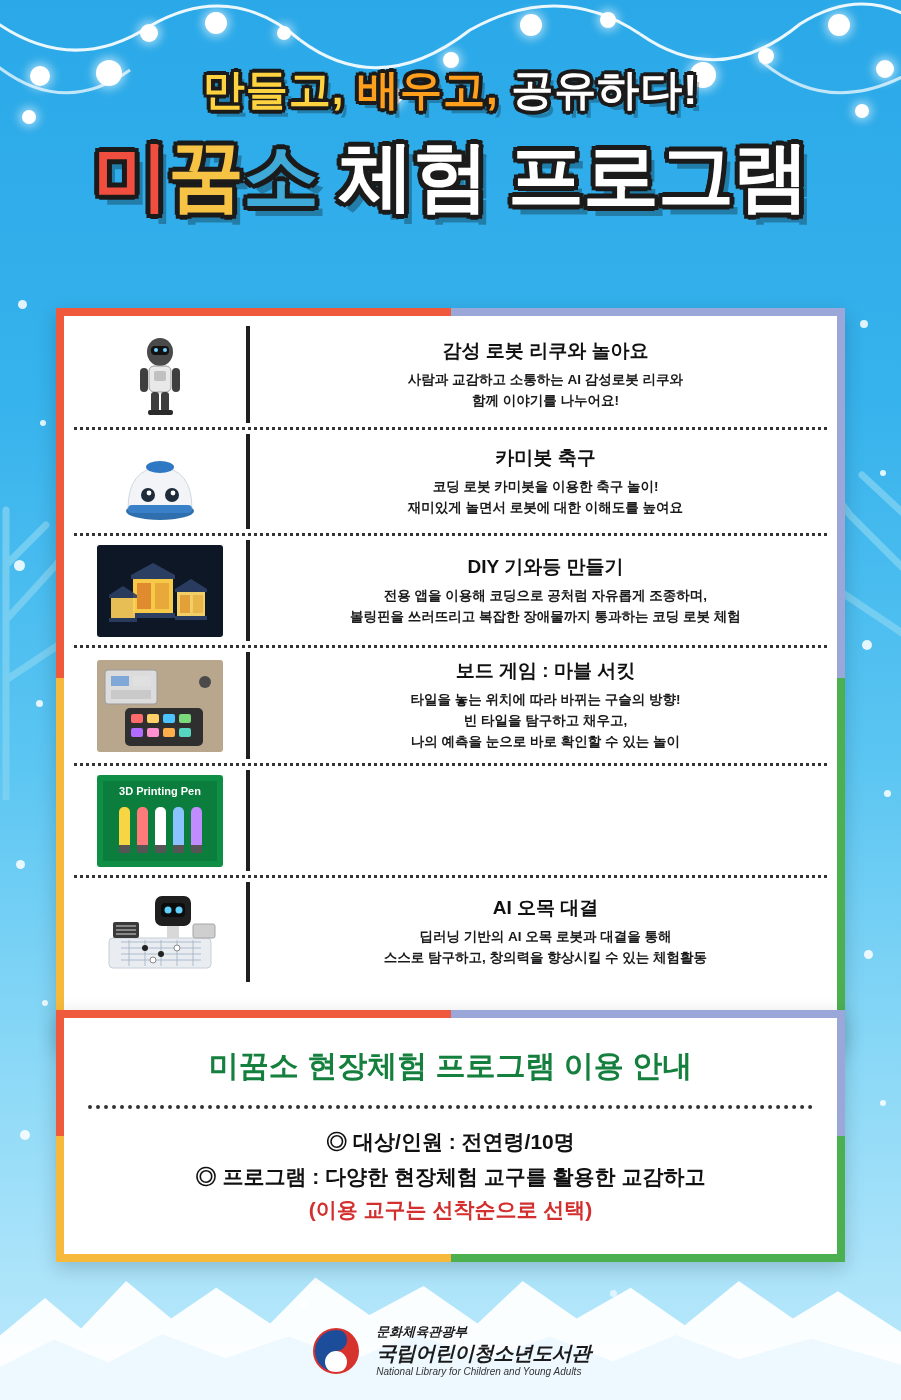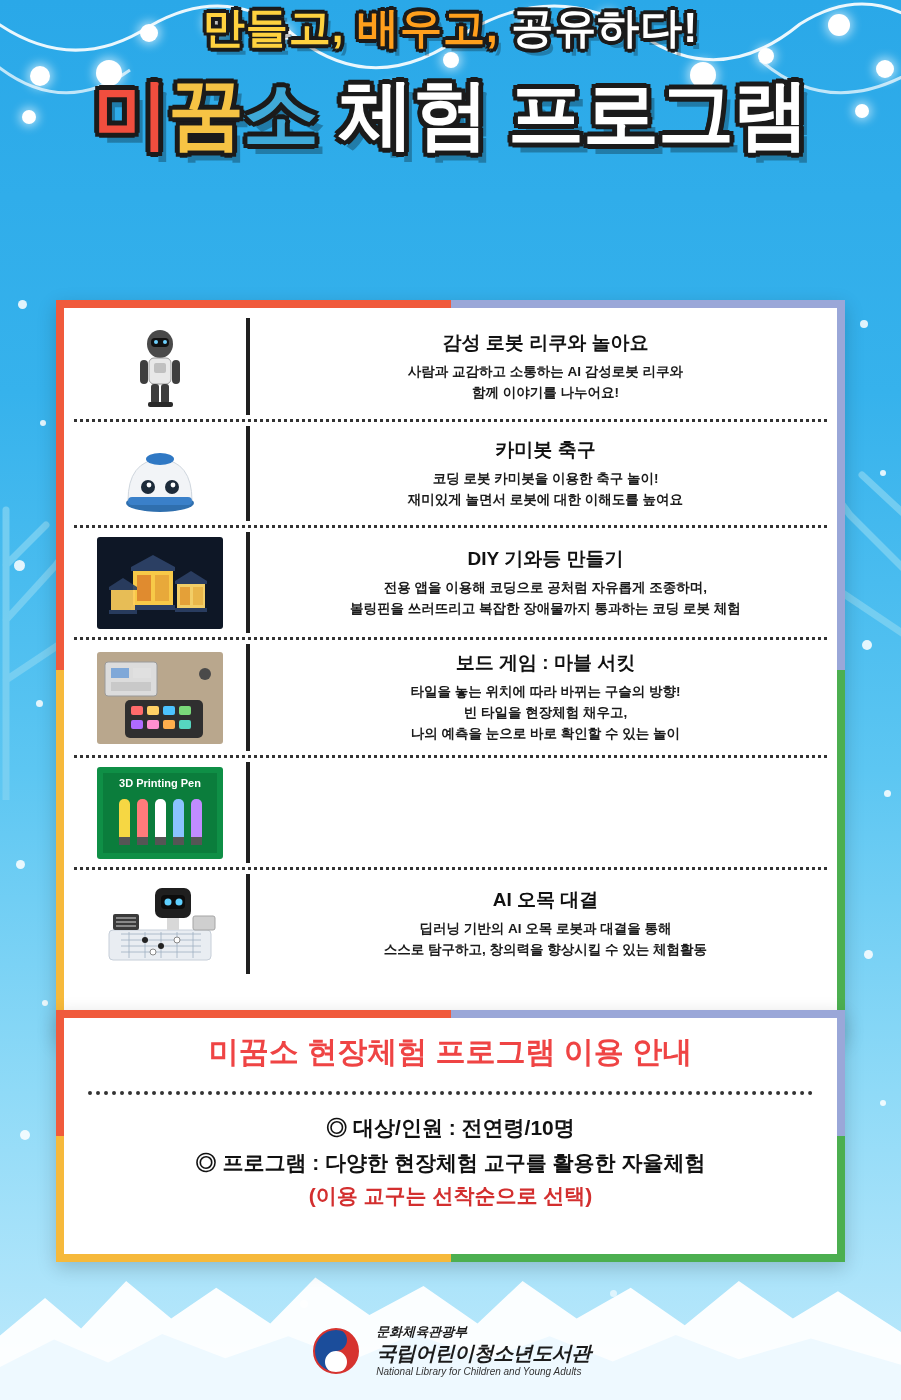--- a/index.html
+++ b/index.html
@@ -28,21 +28,21 @@
   }
   .snow-bottom2 {
     position: absolute; left: 0; right: 0; bottom: 0; height: 110px;
     background: #eef9ff;
     clip-path: polygon(0% 70%, 6% 45%, 12% 66%, 18% 40%, 25% 62%, 32% 42%, 39% 64%, 46% 40%, 54% 63%, 61% 42%, 68% 65%, 75% 41%, 82% 63%, 90% 44%, 100% 68%, 100% 100%, 0% 100%);
   }
 
   .tree { position: absolute; fill: none; stroke: #7fd2f2; stroke-width: 7; stroke-linecap: round; opacity: .8; }
 
   
-  .header { position: relative; text-align: center; }
+  .header { position: relative; padding-top: 62px; text-align: center; }
 
   .title-top {
     font-size: 42px; font-weight: bold; letter-spacing: 1px;
     color: #f2f2f2; display: inline-block;
     -webkit-text-stroke: 0px;
     text-shadow:
       3px 3px 0 #1b1b1b, -3px 3px 0 #1b1b1b, 3px -3px 0 #1b1b1b, -3px -3px 0 #1b1b1b,
       0 4px 0 #1b1b1b, 4px 0 0 #1b1b1b, 0 -4px 0 #1b1b1b, -4px 0 0 #1b1b1b,
       6px 7px 0 rgba(0,0,0,.25);
   }
@@ -61,21 +61,21 @@
   }
   .m1 { color: #f04e3e; } .m2 { color: #f6c344; } .m3 { color: #3fa9d8; }
   .m4 { color: #ffffff; }
 
   
   .card {
     position: absolute; left: 56px; width: 789px;
     background: #ffffff;
     box-shadow: 0 6px 18px rgba(0,0,0,.18);
   }
-  #program-card { top: 300px; height: 739px; padding: 14px 18px; }
+  #program-card { top: 308px; height: 739px; padding: 14px 18px; }
 
   .edge { position: absolute; }
   .edge-top-left { left: 0; top: 0; height: 8px; width: 50%; background: #f05a3c; }
   .edge-top-right { right: 0; top: 0; height: 8px; width: 50%; background: #9aa7d8; }
   .edge-left-top { left: 0; top: 0; width: 8px; height: 50%; background: #f05a3c; }
   .edge-left-bottom { left: 0; bottom: 0; width: 8px; height: 50%; background: #f6b93b; }
   .edge-right-top { right: 0; top: 0; width: 8px; height: 50%; background: #9aa7d8; }
   .edge-right-bottom { right: 0; bottom: 0; width: 8px; height: 50%; background: #4caf50; }
   .edge-bottom-left { left: 0; bottom: 0; height: 8px; width: 50%; background: #f6b93b; }
   .edge-bottom-right { right: 0; bottom: 0; height: 8px; width: 50%; background: #4caf50; }
@@ -96,21 +96,21 @@
   .text-cell { flex: 1 1 auto; text-align: center; padding: 4px 10px; }
 
   .prog-title { font-size: 19px; font-weight: bold; color: #111; margin-bottom: 6px; }
   .prog-desc { font-size: 13.5px; font-weight: bold; color: #1a1a1a; line-height: 1.55; }
 
   .thumb { width: 112px; height: 86px; border-radius: 3px; overflow: hidden; display: block; }
   .thumb-wide { width: 126px; height: 92px; }
 
   
   #info-card { top: 1010px; height: 252px; padding: 20px 26px; }
-  .info-title { text-align: center; font-size: 30px; font-weight: bold; color: #ef4444; margin-top: 2px; }
+  .info-title { text-align: center; font-size: 30px; font-weight: bold; color: #15803d; margin-top: 16px; }
   .info-sep { border-top: 4px dotted #333; margin: 18px 6px 16px; }
   .info-line { text-align: center; font-size: 21px; font-weight: bold; color: #111; line-height: 1.65; }
   .info-line .label { letter-spacing: 0px; }
   .info-note { text-align: center; font-size: 21px; font-weight: bold; color: #d32f2f; margin-top: 2px; }
 
   
   .footer {
     position: absolute; left: 0; right: 0; bottom: 22px;
     display: flex; align-items: center; justify-content: center; gap: 14px; font-style: italic;
   }
@@ -295,21 +295,21 @@
           <rect x="50" y="68" width="12" height="9" rx="2" fill="#ff8fcf"></rect>
           <rect x="66" y="68" width="12" height="9" rx="2" fill="#ffae4c"></rect>
           <rect x="82" y="68" width="12" height="9" rx="2" fill="#56d6c0"></rect>
           <circle cx="108" cy="22" r="6" fill="#4a4a4a"></circle>
         </svg>
       </div>
       <div class="divider-cell"></div>
       <div class="text-cell">
         <div class="prog-title">보드 게임 : 마블 서킷</div>
         <div class="prog-desc" style="white-space:pre-line">타일을 놓는 위치에 따라 바뀌는 구슬의 방향!
-빈 타일을 현장체험 채우고,
+빈 타일을 탐구하고 채우고,
 나의 예측을 눈으로 바로 확인할 수 있는 놀이</div>
       </div>
     </div>
 
     <div class="prog-row" style="height:112px">
       <div class="thumb-cell">
         <svg class="thumb thumb-wide" viewBox="0 0 126 92">
           <rect width="126" height="92" fill="#0f8f46"></rect>
           <rect x="6" y="6" width="114" height="80" fill="#0b7d3c"></rect>
           <text x="63" y="20" font-size="11" font-weight="bold" fill="#ffffff" text-anchor="middle" font-family="Liberation Sans, sans-serif">3D Printing Pen</text>
@@ -382,21 +382,21 @@
   <div class="info-sep"></div>
 
   <div class="info-line">
     <span>◎</span>
     <span class="label">대상/인원</span>
     <span>: 전연령/10명</span>
   </div>
   <div class="info-line">
     <span>◎</span>
     <span class="label">프로그램</span>
-    <span>: 다양한 현장체험 교구를 활용한 자율체험</span>
+    <span>: 다양한 현장체험 교구를 활용한 교감하고</span>
   </div>
   <div class="info-note">(이용 교구는 선착순으로 선택)</div>
 </div>
 
 <div class="footer">
   <svg width="52" height="52" viewBox="0 0 52 52">
     <circle cx="26" cy="26" r="22" fill="#ffffff"></circle>
     <path d="M26 4 A22 22 0 0 1 26 48 A11 11 0 0 0 26 26 A11 11 0 0 1 26 4 Z" fill="#d6332f"></path>
     <path d="M26 4 A22 22 0 0 0 26 48 A11 11 0 0 1 26 26 A11 11 0 0 0 26 4 Z" fill="#1b4d9b"></path>
     <circle cx="26" cy="26" r="22" fill="none" stroke="#d6332f" stroke-width="2"></circle>

